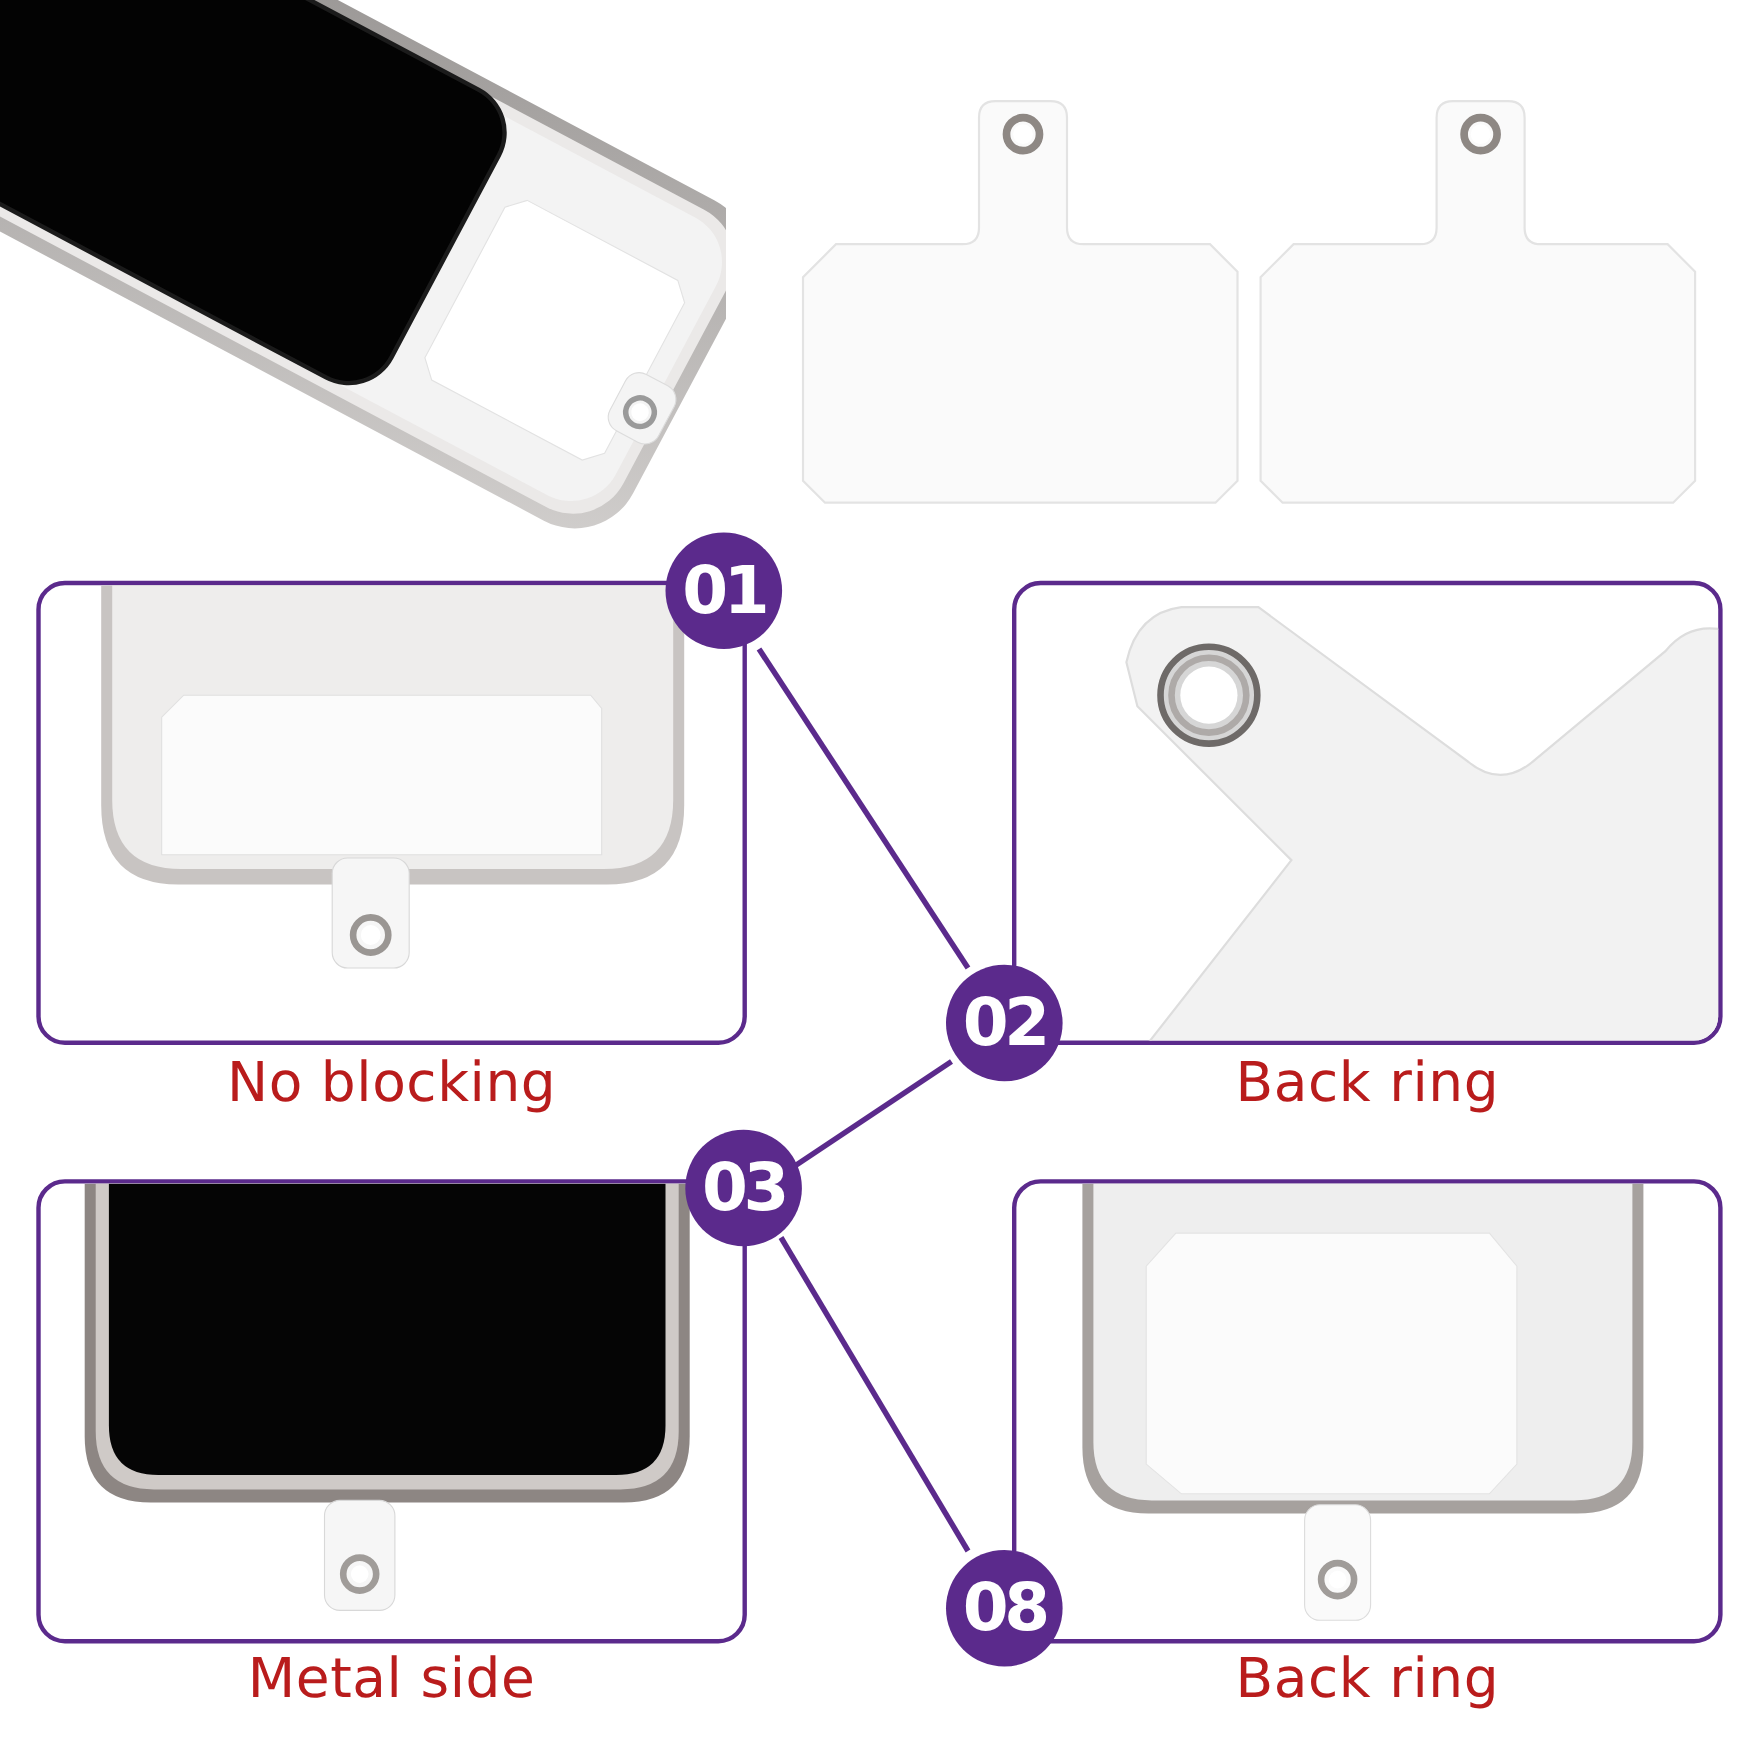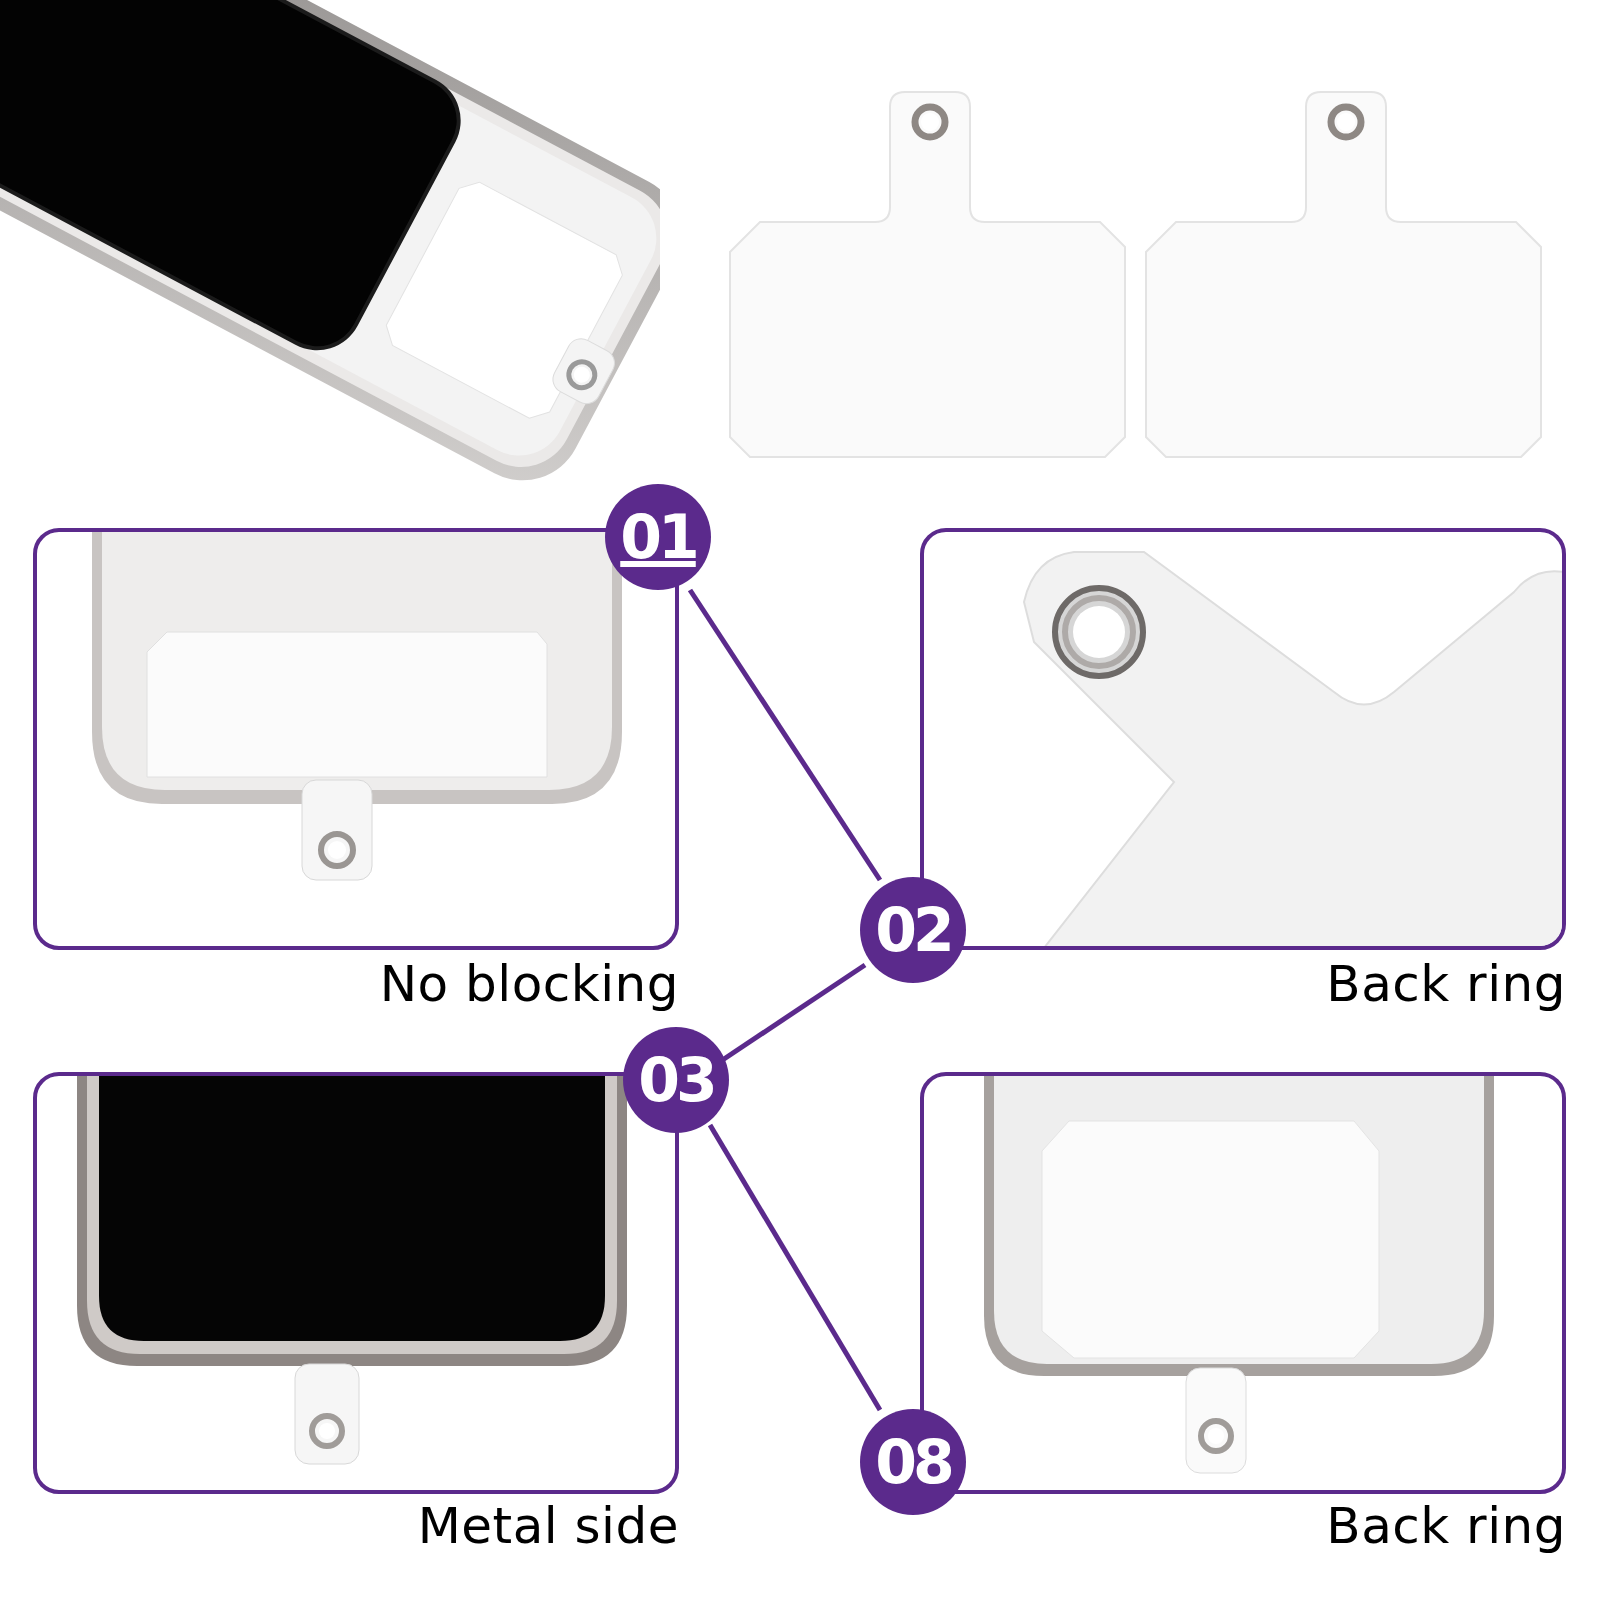--- a/index.html
+++ b/index.html
@@ -1,19 +1,19 @@
 <!DOCTYPE html>
 <html><head>
   <meta charset="utf-8">
   <style>
     html, body { margin:0; padding:0; background:#ffffff; }
     body { width:1600px; height:1600px; position:relative; overflow:hidden; font-family:"DejaVu Sans", sans-serif; }
     .abs { position:absolute; }
     .panel { position:absolute; border:4px solid #5b2a8c; border-radius:26px; background:#fff; overflow:hidden; box-sizing:border-box; }
-    .label { position:absolute; font-family:"DejaVu Sans", sans-serif; font-size:50px; color:#000000; text-align:right; letter-spacing:0.5px; }
+    .label { position:absolute; font-family:"DejaVu Sans", sans-serif; font-size:50px; color:#b91c1c; text-align:center; letter-spacing:0.5px; }
     .badge { position:absolute; width:106px; height:106px; border-radius:50%; background:#5b2a8c; color:#fff; font-family:"DejaVu Sans", sans-serif; font-weight:bold; font-size:60px; display:flex; align-items:center; justify-content:center; letter-spacing:-4px; z-index:5; }
     svg.lines { position:absolute; left:0; top:0; z-index:4; pointer-events:none; }
   </style>
 </head>
 <body>
 
 <div class="abs" style="left:0;top:0;width:660px;height:500px;">
   <svg width="660" height="500" viewBox="0 0 660 500">
     <defs>
       <linearGradient id="caseg" x1="0" y1="0" x2="1" y2="1">
@@ -66,21 +66,21 @@
   <svg width="640" height="416" viewBox="0 0 640 416">
     <path d="M 55 0 L 55 200 Q 55 272 125 272 L 515 272 Q 585 272 585 200 L 585 0 Z" fill="#c8c4c2"></path>
     <path d="M 65 0 L 65 195 Q 65 258 128 258 L 512 258 Q 575 258 575 195 L 575 0 Z" fill="#eeedec"></path>
     <path d="M 130 100 L 500 100 L 510 112 L 510 245 L 110 245 L 110 120 Z" fill="#fbfbfb" stroke="#e0e0e0"></path>
     <rect x="265" y="248" width="70" height="100" rx="14" fill="#f6f6f6" stroke="#d8d8d8"></rect>
     <circle cx="300" cy="318" r="16" fill="none" stroke="#9a9693" stroke-width="6"></circle>
     <circle cx="300" cy="318" r="9" fill="#ffffff"></circle>
   </svg>
 </div>
 <div class="label" style="left:33px;top:955px;width:646px;">No blocking</div>
-<div class="badge" style="left:605px;top:484px;text-decoration:underline;">01</div>
+<div class="badge" style="left:605px;top:484px;">01</div>
 
 <div class="panel" style="left:920px;top:528px;width:646px;height:422px;">
   <svg width="640" height="416" viewBox="0 0 640 416">
     <path d="M 150 20 Q 110 25 100 70 L 110 110 L 250 250 L 120 416 L 640 416 L 640 40 Q 610 35 590 60 L 470 160 Q 440 185 410 160 L 220 20 Z" fill="#f2f2f2" stroke="#dddddd" stroke-width="2"></path>
     <circle cx="175" cy="100" r="44" fill="#d6d6d6" stroke="#6e6a68" stroke-width="6"></circle>
     <circle cx="175" cy="100" r="34" fill="none" stroke="#aeaaa8" stroke-width="6"></circle>
     <circle cx="175" cy="100" r="26" fill="#ffffff"></circle>
   </svg>
 </div>
 <div class="label" style="left:920px;top:955px;width:646px;">Back ring</div>

